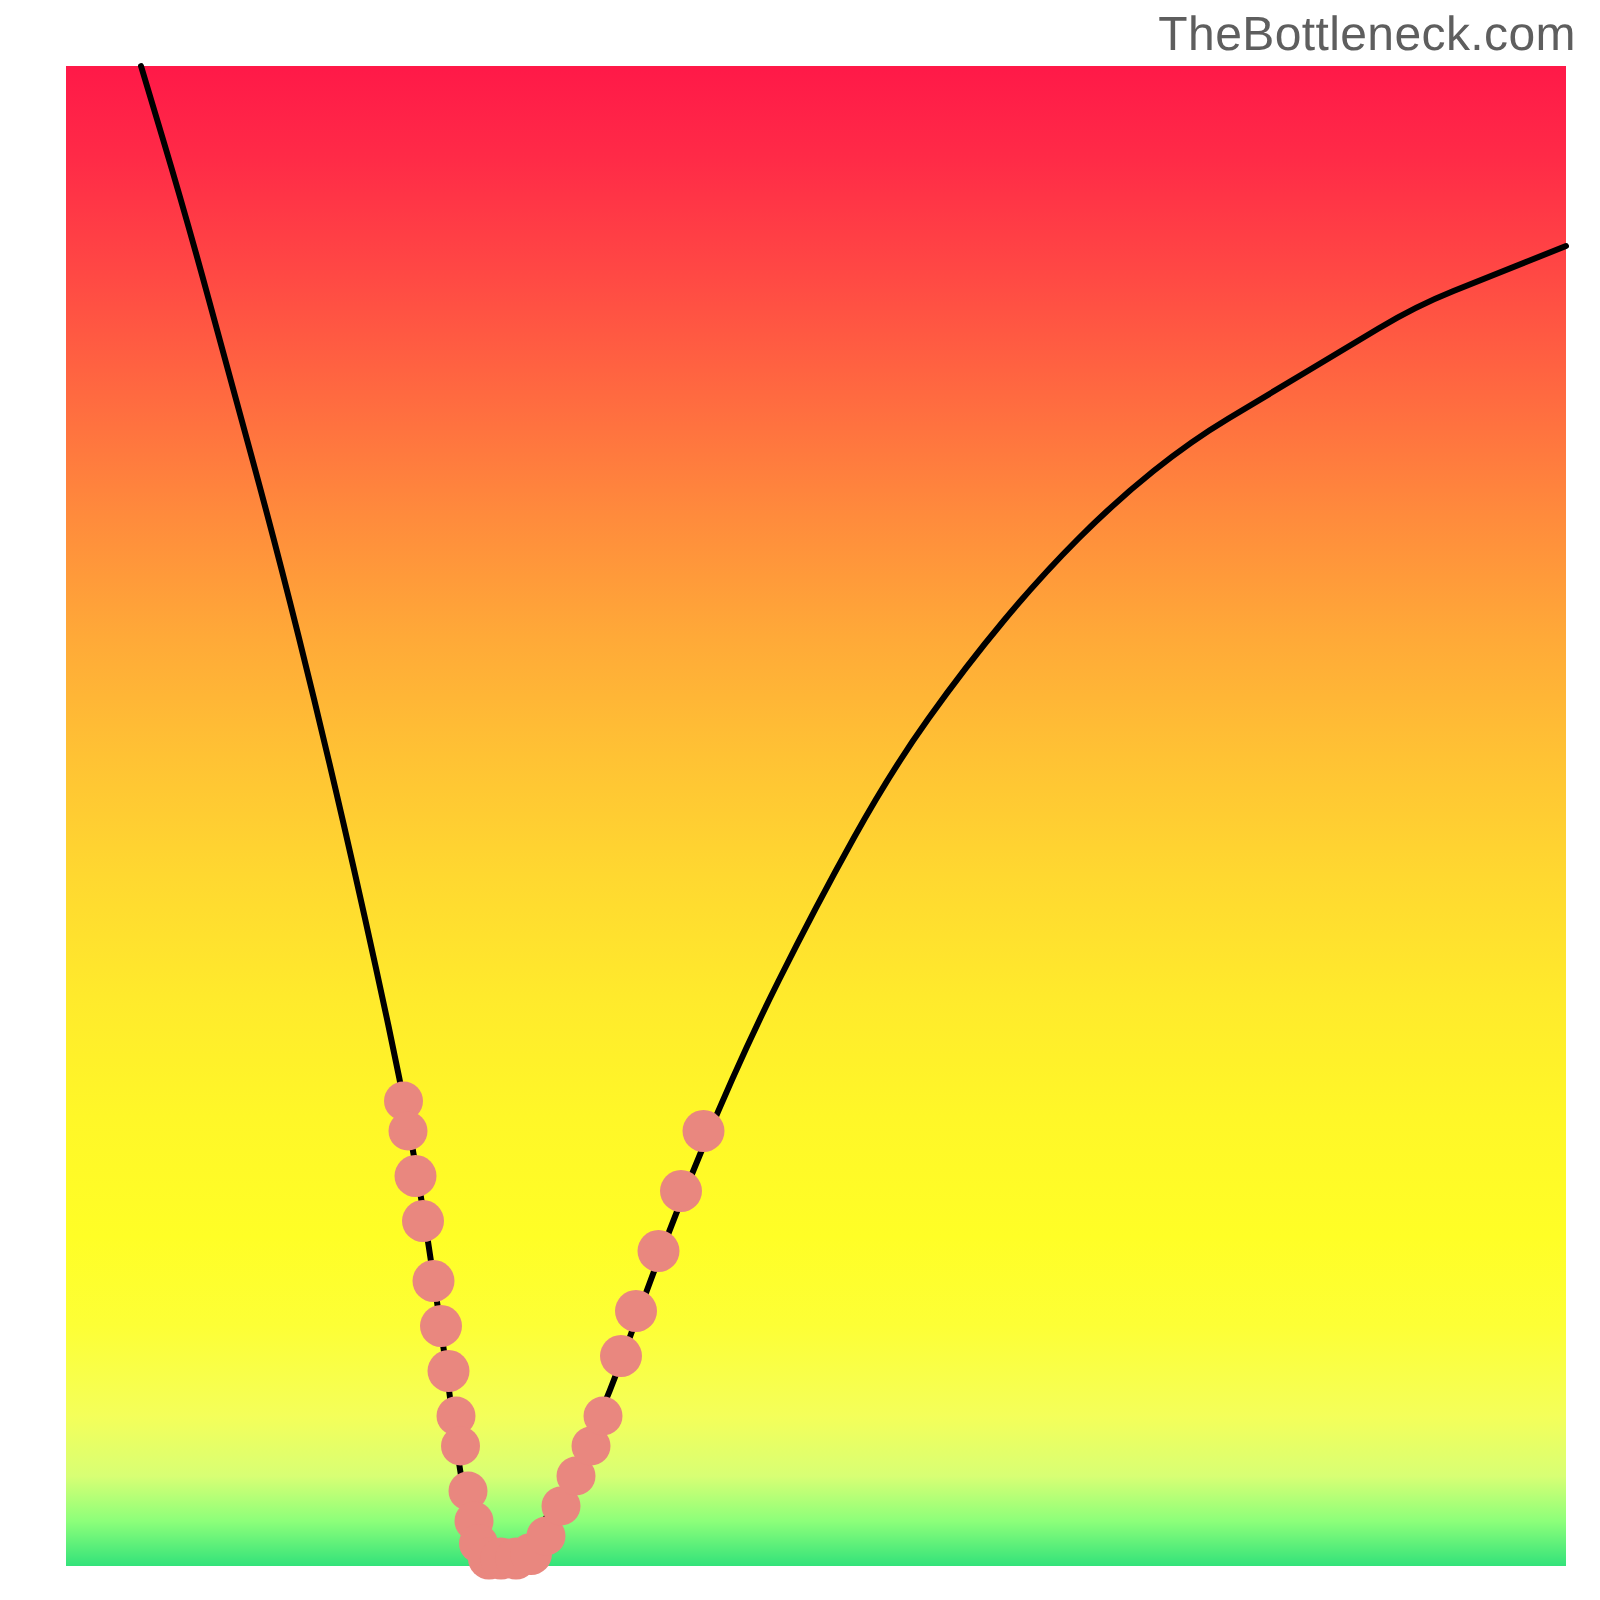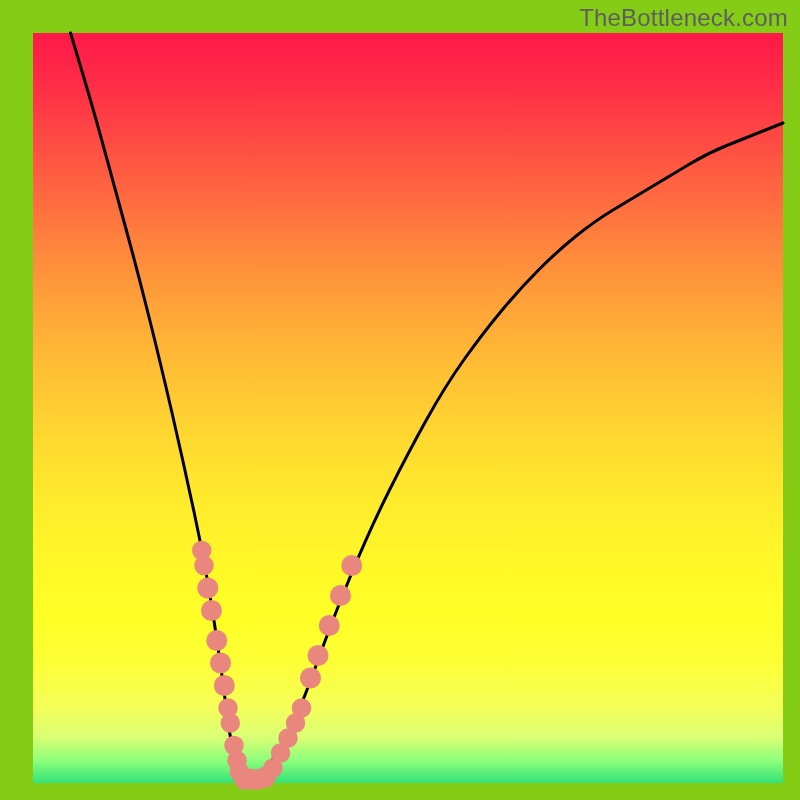--- a/index.html
+++ b/index.html
@@ -10,21 +10,21 @@
     overflow: hidden;
     background: #000;
     font-family: Arial, Helvetica, sans-serif;
   }
   .frame {
     position: absolute;
     left: 0;
     top: 0;
     width: 800px;
     height: 800px;
-    background: #84cc16;
+    background: #ffffff;
   }
   .plot-area {
     position: absolute;
     left: 33px;
     top: 33px;
     width: 750px;
     height: 750px;
     background: linear-gradient(to bottom,
       #ff1948 0%,
       #ff2a47 6%,

